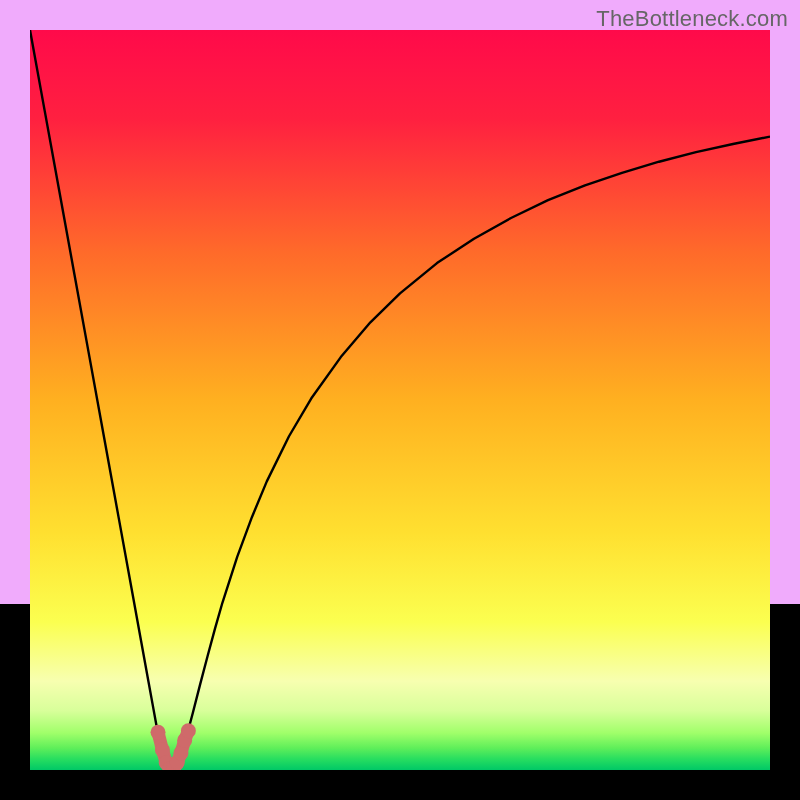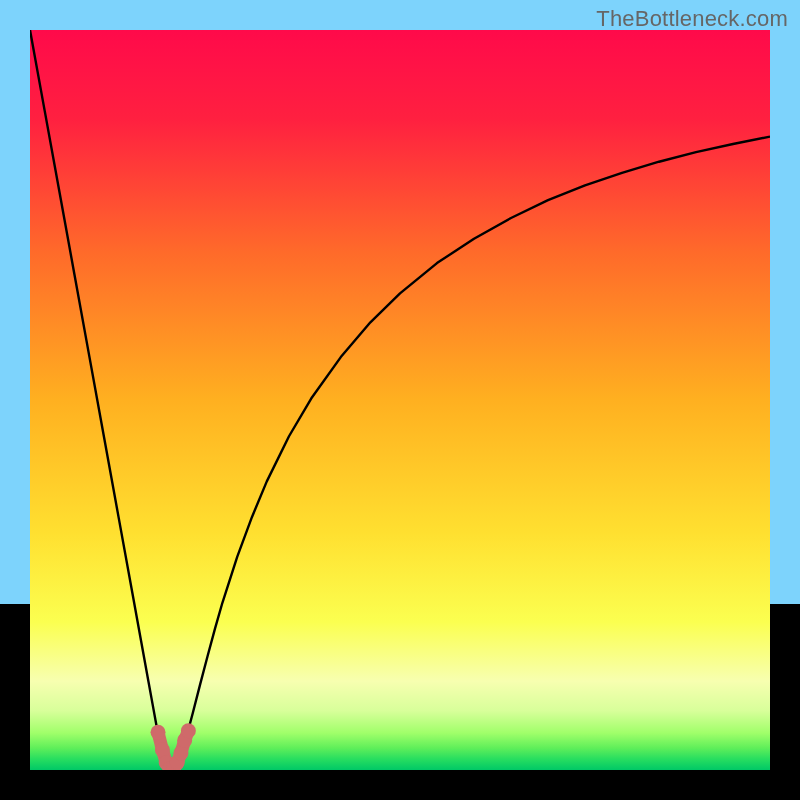--- a/index.html
+++ b/index.html
@@ -9,21 +9,21 @@
     height: 800px;
     overflow: hidden;
     background: #000;
     font-family: Arial, Helvetica, sans-serif;
   }
   .frame {
     position: absolute;
     left: 0; top: 0;
     width: 800px;
     height: 604px;
-    background: #7dd3fc;
+    background: #f0abfc;
   }
   .plot {
     position: absolute;
     left: 30px;
     top: 30px;
     width: 740px;
     height: 740px;
     overflow: hidden;
   }
   .watermark {

